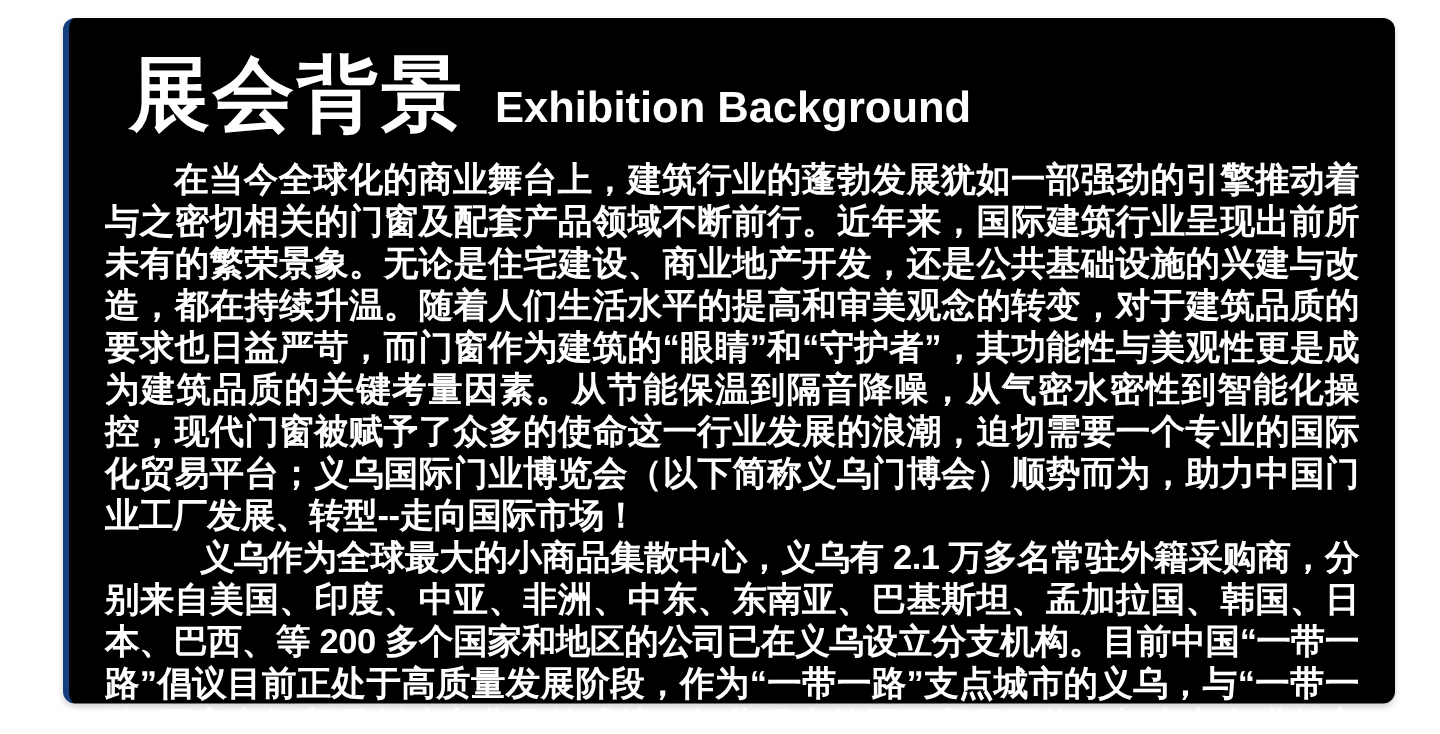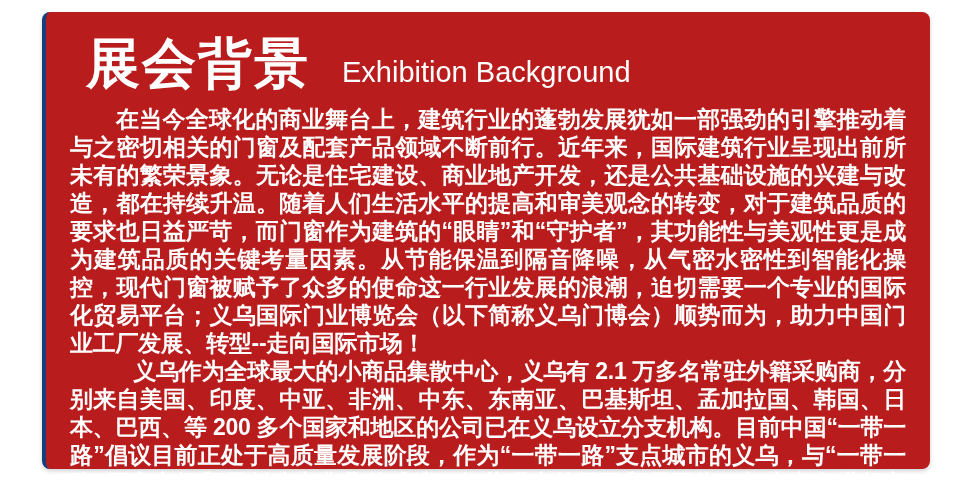--- a/index.html
+++ b/index.html
@@ -6,42 +6,42 @@
   html, body {
     width: 960px; height: 489px;
     background: #ffffff;
     font-family: "Liberation Sans", "DejaVu Sans", sans-serif;
     overflow: hidden;
   }
   .panel {
     position: absolute;
     left: 42px; top: 12px;
     width: 888px; height: 457px;
-    background: #b91c1c;
+    background: #000000;
     border-left: 4px solid #153e7d;
     border-radius: 8px;
     box-shadow: 0 2px 4px rgba(0,0,0,0.18);
     color: #ffffff;
   }
   .header {
     display: flex;
     align-items: baseline;
     padding: 22px 40px 0 40px;
     white-space: nowrap;
   }
   .title-zh {
     font-size: 54px;
     font-weight: bold;
     letter-spacing: 2px;
     line-height: 1.1;
   }
   .title-en {
     font-size: 29px;
-    font-weight: normal;
-    margin-left: 32px;
+    font-weight: bold;
+    margin-left: 20px;
     letter-spacing: 0px;
   }
   .body-text {
     padding: 12px 24px 0 24px;
     font-size: 23px;
     line-height: 28px;
     font-weight: bold;
     text-align: justify;
     letter-spacing: -0.3px;
   }

